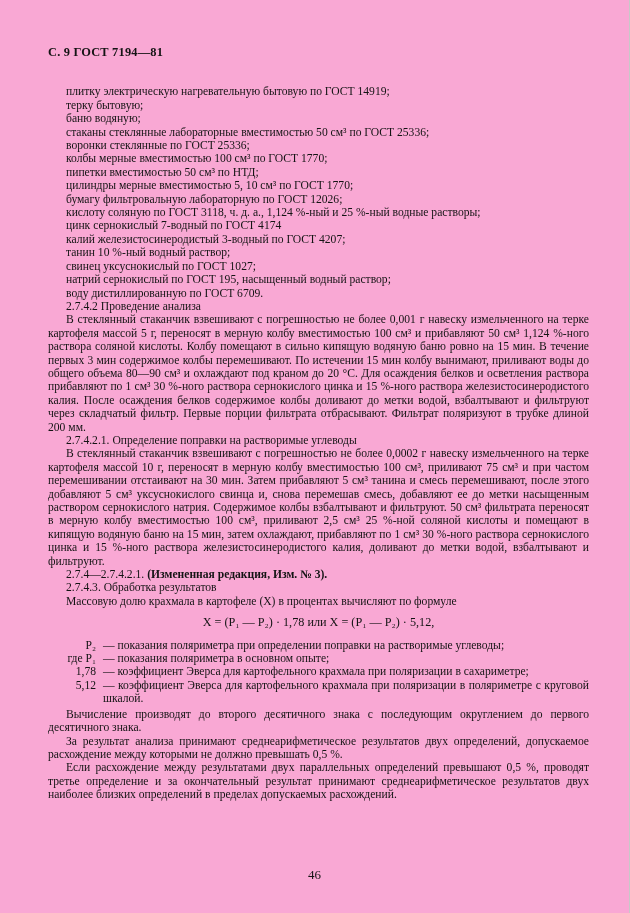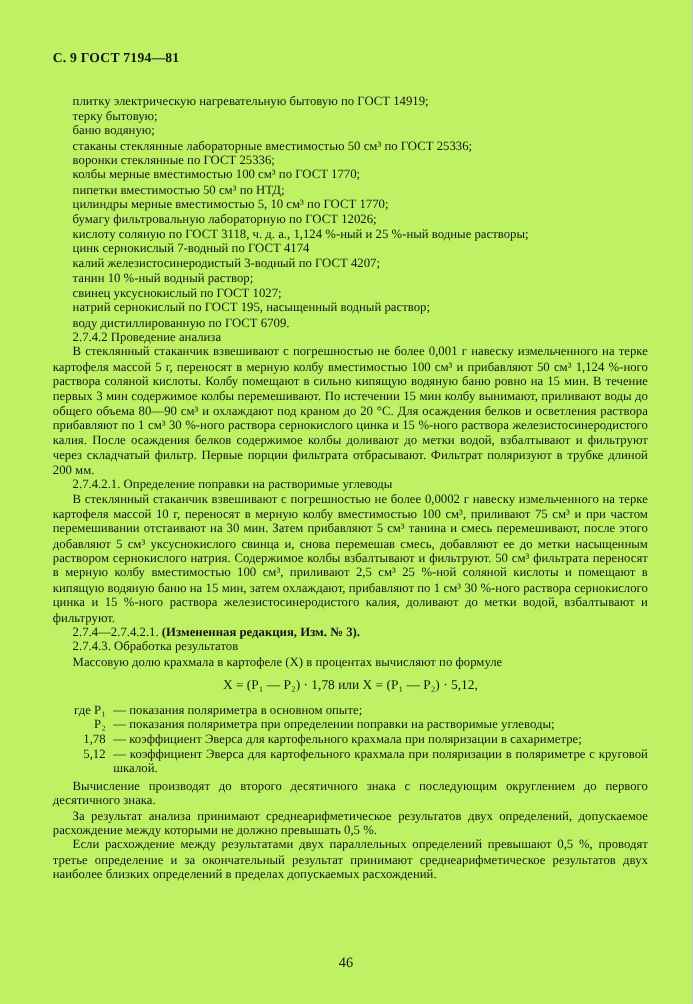--- a/index.html
+++ b/index.html
@@ -1,21 +1,21 @@
 <!DOCTYPE html>
 <html><head>
 <meta charset="utf-8">
 <style>
   * { margin: 0; padding: 0; box-sizing: border-box; }
   html, body { background: #ffffff; }
   .page {
     width: 630px;
     height: 913px;
     position: relative;
-    background: #bef264;
+    background: #f9a8d4;
     font-family: "Liberation Serif", "DejaVu Serif", serif;
     font-size: 11.6px;
     line-height: 13.4px;
     color: #141414;
     padding: 46px 40px 0 48px;
     border-right: 1px solid #c8c8c8;
     overflow: hidden;
   }
   .doc-header {
     font-weight: bold;
@@ -89,26 +89,26 @@
 
     <p class="para"><span>2.7.4—2.7.4.2.1. </span><span class="bold">(Измененная редакция, Изм. № 3).</span></p>
 
     <p class="para">2.7.4.3. Обработка результатов</p>
     <p class="para just">Массовую долю крахмала в картофеле (X) в процентах вычисляют по формуле</p>
 
     <p class="formula">X = (P₁ — P₂) · 1,78 или X = (P₁ — P₂) · 5,12,</p>
 
     <div class="where">
       <div class="where-row">
+        <span class="where-label">P₂</span>
+        <span class="where-text">—  показания поляриметра при определении поправки на растворимые углеводы;</span>
+      </div>
+      <div class="where-row">
         <span class="where-label">где P₁</span>
         <span class="where-text">—  показания поляриметра в основном опыте;</span>
-      </div>
-      <div class="where-row">
-        <span class="where-label">P₂</span>
-        <span class="where-text">—  показания поляриметра при определении поправки на растворимые углеводы;</span>
       </div>
       <div class="where-row">
         <span class="where-label">1,78</span>
         <span class="where-text">—  коэффициент Эверса для картофельного крахмала при поляризации в сахариметре;</span>
       </div>
       <div class="where-row">
         <span class="where-label">5,12</span>
         <span class="where-text">—  коэффициент Эверса для картофельного крахмала при поляризации в поляриметре с круговой шкалой.</span>
       </div>
     </div>

